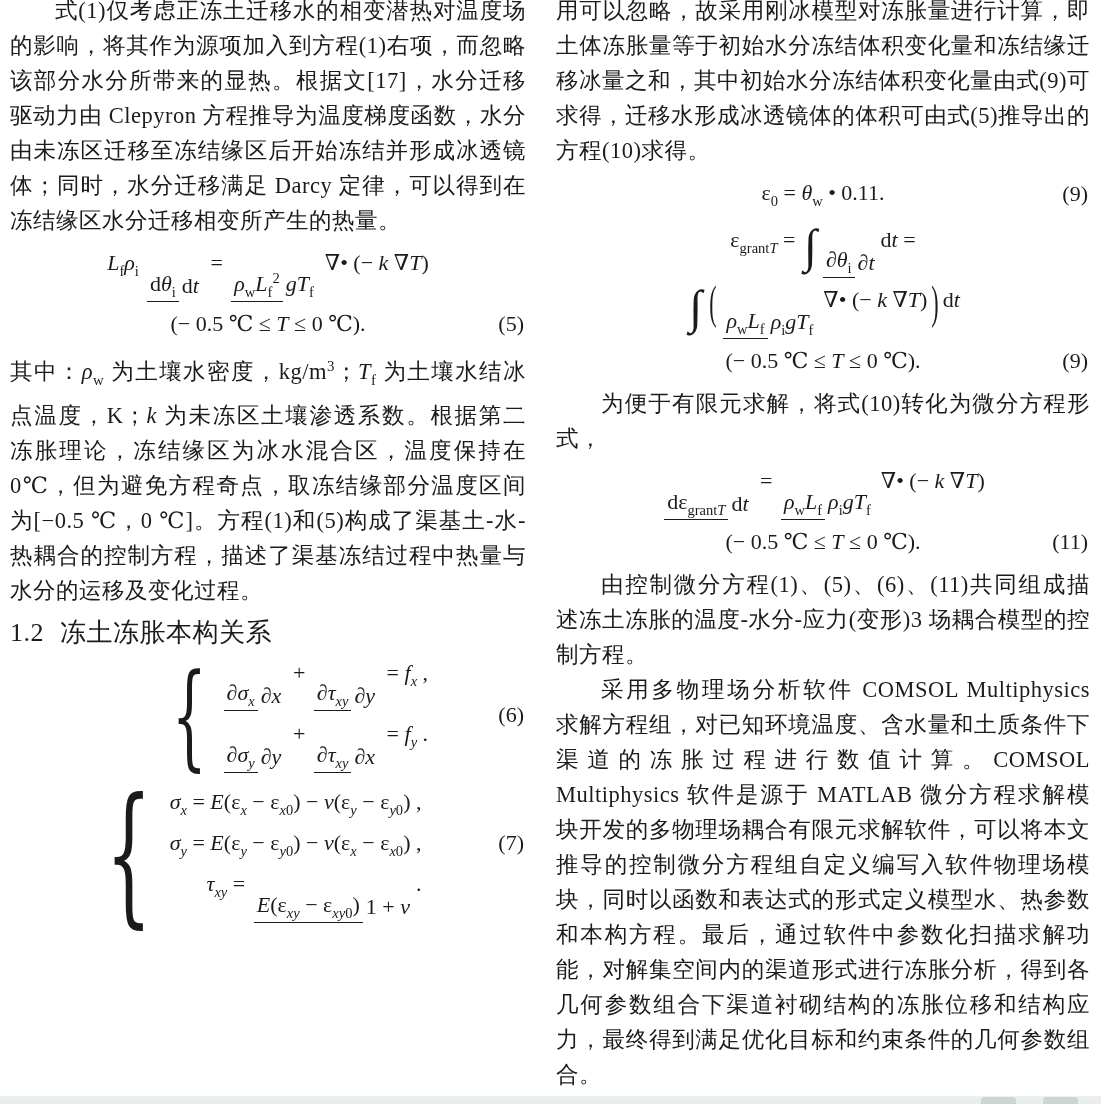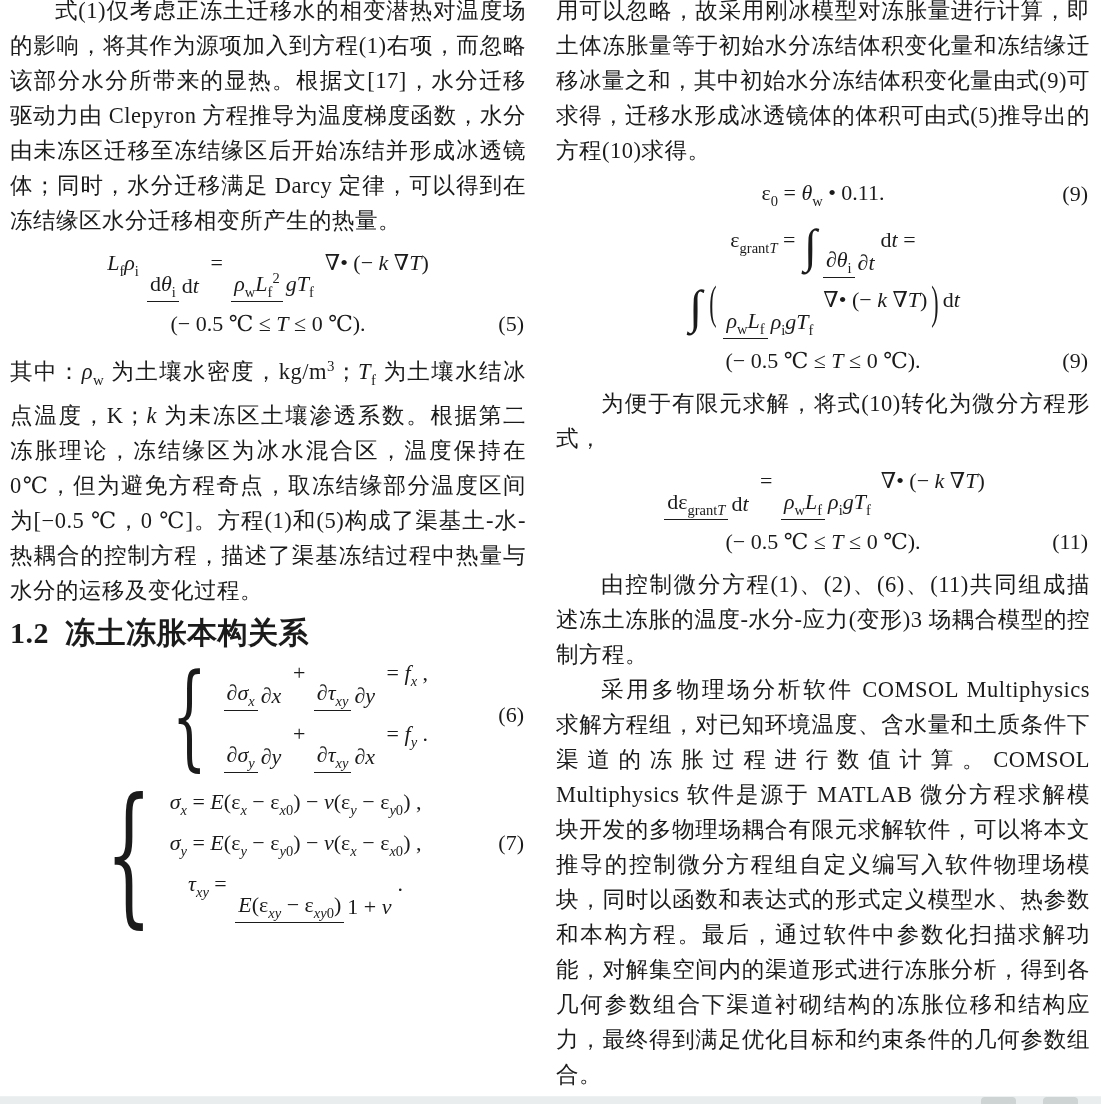--- a/index.html
+++ b/index.html
@@ -9,37 +9,37 @@
     font-family:"Liberation Serif","DejaVu Serif",serif;
     font-size:22.5px;
   }
   .col{position:absolute;top:0}
   #colL{left:10px;width:516px}
   #colR{left:556px;width:534px}
   p.para{margin:0;line-height:35px;text-align:justify;letter-spacing:0.5px}
   p.first{margin-top:-7px}
   .indent{text-indent:2em}
   .lh34{line-height:34px}
-  h2.sec{margin:10px 0 6px 0;font-size:30px;font-weight:bold;line-height:30px;letter-spacing:0.5px}
+  h2.sec{margin:10px 0 6px 0;font-size:26px;font-weight:normal;line-height:30px;letter-spacing:0.5px}
   h2.sec .secnum{margin-right:16px}
   
   .eq{position:relative;margin:6px 0;font-size:22px}
   .eqline{display:block;text-align:center;position:relative;line-height:1.45;padding:3px 0}
   .eqnum{position:absolute;right:2px;top:50%;transform:translateY(-50%);font-size:22px}
   .tv{font-style:italic}
   .tr{font-style:normal}
   .tb{font-size:66%;vertical-align:-0.38em}
   .tu{font-size:66%;vertical-align:0.55em}
   .tf{display:inline-flex;flex-direction:row;align-items:center;vertical-align:-0.95em;margin:0 3px}
   .tf .tn{display:block;border-bottom:1.6px solid currentColor;padding:0 3px;line-height:1.2}
   .tf .td{display:block;padding:0 3px;line-height:1.2}
   .ti{font-size:215%;font-style:normal;vertical-align:-0.32em;line-height:0;margin:0 3px}
   .tbp{display:inline-block;transform:scaleY(2.15);font-weight:300;margin:0 4px;vertical-align:-0.1em}
   .cases{display:flex;align-items:center;justify-content:flex-start}
-  .cases .rows{text-align:center}
+  .cases .rows{text-align:right}
   .cases .row{display:block;line-height:1.4;padding:4px 0}
   .brace{display:block;font-family:"DejaVu Serif",serif;font-weight:400;transform:scale(.6,1.25);transform-origin:center;margin-right:2px;line-height:.8}
   #eq6 .brace{font-size:92px}
   #eq6{padding-left:150px}
   #eq7 .brace{font-size:122px}
   #eq7{padding-left:80px}
   
   .page-edge{position:absolute;left:0;right:0;bottom:0;height:7px;border-top:1px solid #eef1f2}
   .tab{position:absolute;bottom:0;height:7px;border-radius:4px 4px 0 0}
 </style>
@@ -140,21 +140,21 @@
         </span><span class="tr"> = </span><span class="tf">
           <span class="tn"><span class="tv">ρ</span><span class="tb"><span class="tr">w</span></span><span class="tv">L</span><span class="tb"><span class="tr">f</span></span></span>
           <span class="td"><span class="tv">ρ</span><span class="tb"><span class="tr">i</span></span><span class="tv">g</span><span class="tv">T</span><span class="tb"><span class="tr">f</span></span></span>
         </span><span style="display: inline-block; width: 4px;"></span><span class="tr">∇• (− </span><span class="tv">k</span><span class="tr"> ∇</span><span class="tv">T</span><span class="tr">)</span></span>
     <span class="eqline">
       <span><span class="tr">(− 0.5 ℃ ≤ </span><span class="tv">T</span><span class="tr"> ≤ 0 ℃).</span></span>
       <span class="eqnum">(11)</span>
     </span>
   </div>
 
-  <p class="para indent">由控制微分方程(1)、(2)、(6)、(11)共同组成描述冻土冻胀的温度-水分-应力(变形)3 场耦合模型的控制方程。</p>
+  <p class="para indent">由控制微分方程(1)、(5)、(6)、(11)共同组成描述冻土冻胀的温度-水分-应力(变形)3 场耦合模型的控制方程。</p>
 
 
   <p class="para indent lh34">采用多物理场分析软件 COMSOL Multiphysics 求解方程组，对已知环境温度、含水量和土质条件下渠道的冻胀过程进行数值计算。COMSOL Multiphysics 软件是源于 MATLAB 微分方程求解模块开发的多物理场耦合有限元求解软件，可以将本文推导的控制微分方程组自定义编写入软件物理场模块，同时以函数和表达式的形式定义模型水、热参数和本构方程。最后，通过软件中参数化扫描求解功能，对解集空间内的渠道形式进行冻胀分析，得到各几何参数组合下渠道衬砌结构的冻胀位移和结构应力，最终得到满足优化目标和约束条件的几何参数组合。</p>
 </div>
 
 <div class="page-edge" style="background: rgb(233, 237, 238);">
   <div class="tab" id="tab1" style="background: rgb(205, 212, 211); left: 981px; width: 35px;"></div>
   <div class="tab" id="tab2" style="background: rgb(205, 212, 211); left: 1043px; width: 35px;"></div>
 </div>
 

